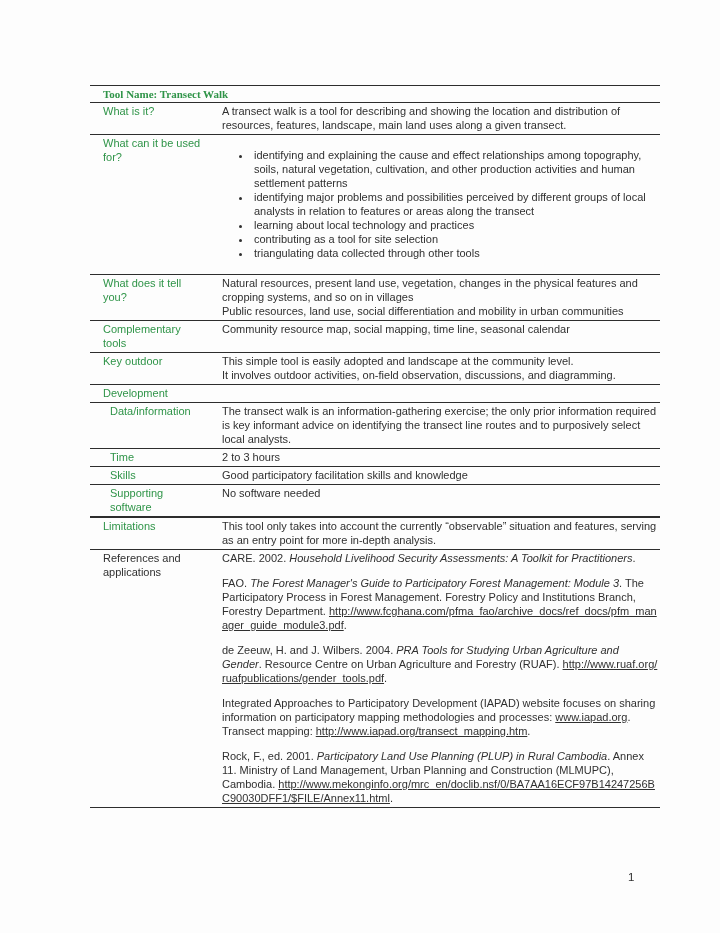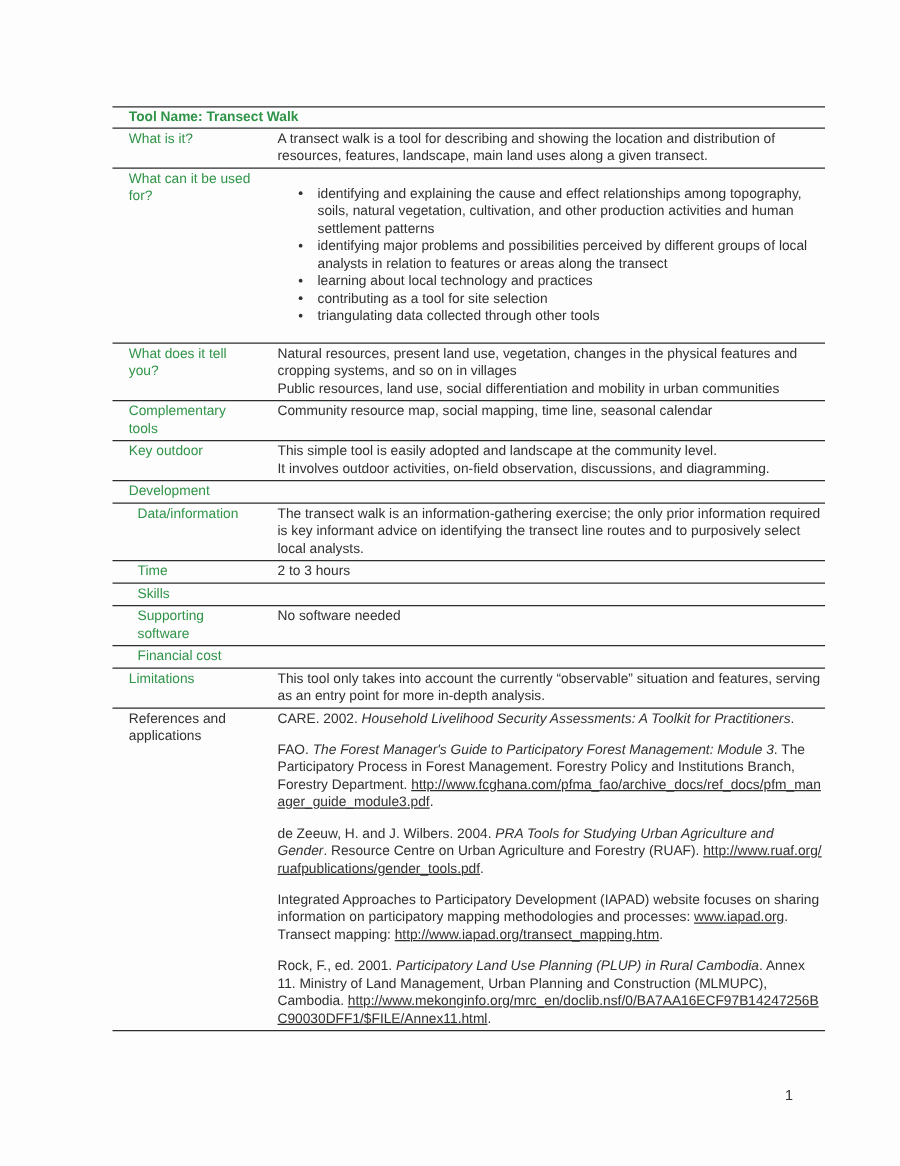--- a/index.html
+++ b/index.html
@@ -24,20 +24,21 @@
     width: 570px;
     border-top: 1.5px solid var(--line);
     font-size: 11px;
     line-height: 14px;
   }
   .t-header {
     border-bottom: 1.5px solid var(--line);
     padding: 1px 0 1px 13px;
     color: var(--green);
     font-weight: bold;
+    font-family: Liberation Serif, serif;
   }
   .t-row {
     display: flex;
     border-bottom: 1.5px solid var(--line);
   }
   .label-cell {
     width: 132px;
     flex: 0 0 132px;
     padding: 1px 10px 2px 13px;
     color: var(--green);
@@ -126,30 +127,32 @@
           </div>
         </div>
         <div class="t-row">
           <div class="label-cell indent">Time</div>
           <div class="content-cell">
             <p><span>2 to 3 hours</span></p>
           </div>
         </div>
         <div class="t-row">
           <div class="label-cell indent">Skills</div>
+          <div class="content-cell">
+            <p><span>Good participatory facilitation skills and knowledge</span></p>
+          </div>
         </div>
         <div class="t-row">
           <div class="label-cell indent">Supporting
 software</div>
           <div class="content-cell">
             <p><span>No software needed</span></p>
           </div>
         </div>
         <div class="t-row">
-          <div class="label-cell indent">Financial cost</div>
         </div>
         <div class="t-row">
           <div class="label-cell">Limitations</div>
           <div class="content-cell">
             <p><span>This tool only takes into account the currently “observable” situation and features, serving as an entry point for more in-depth analysis.</span></p>
           </div>
         </div>
         <div class="t-row">
           <div class="label-cell black">References and
 applications</div>

